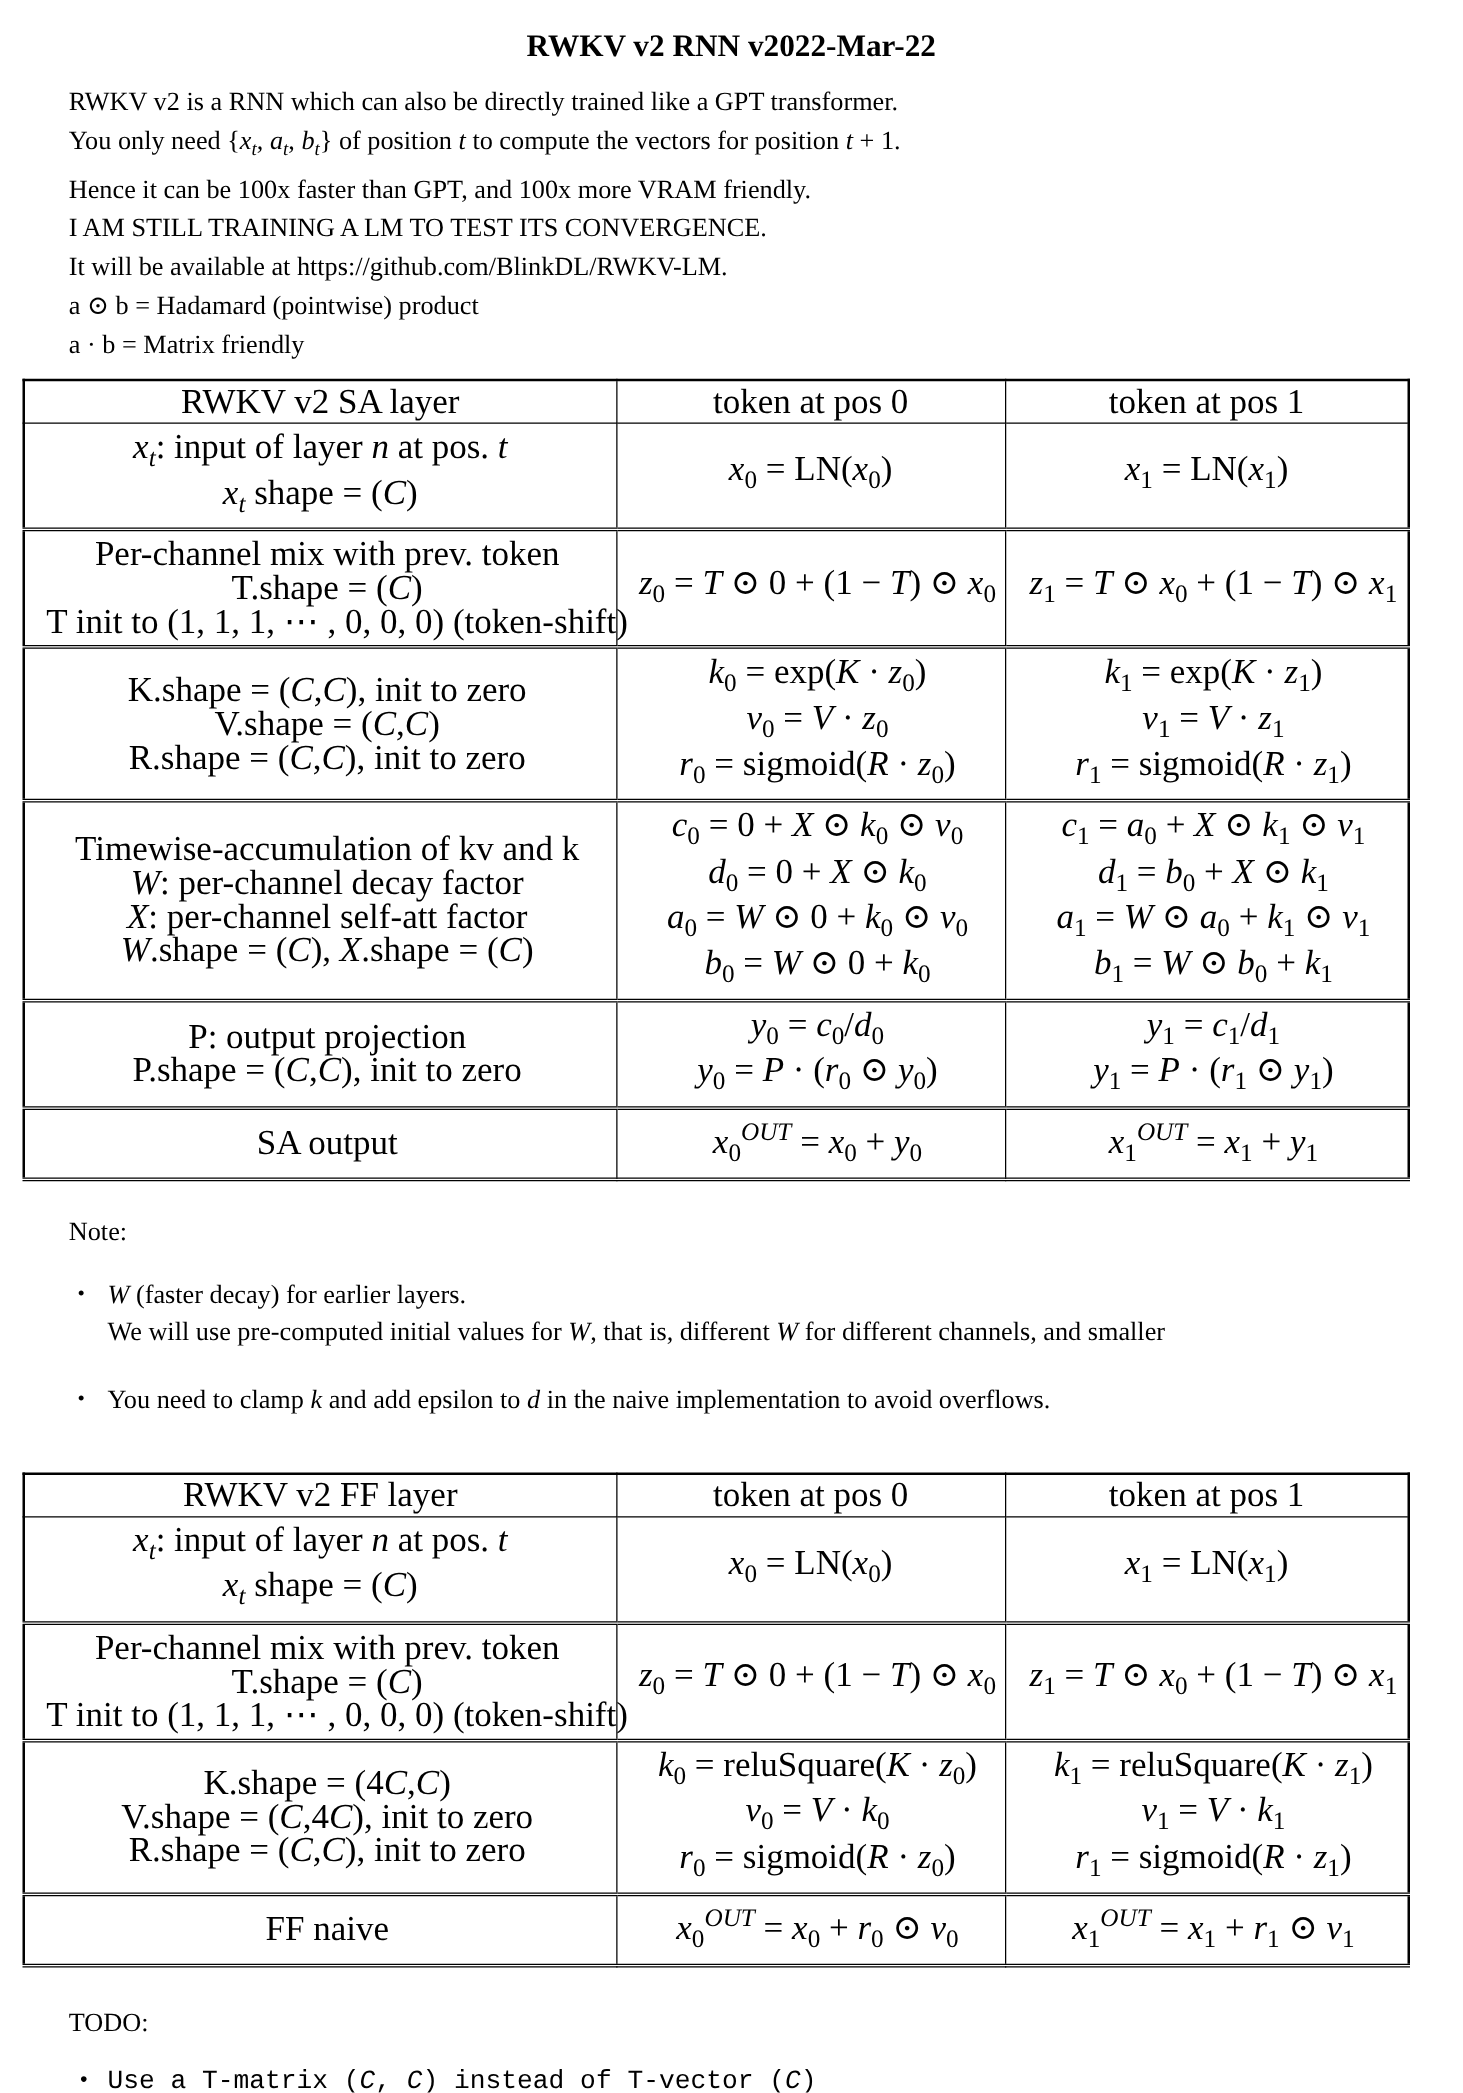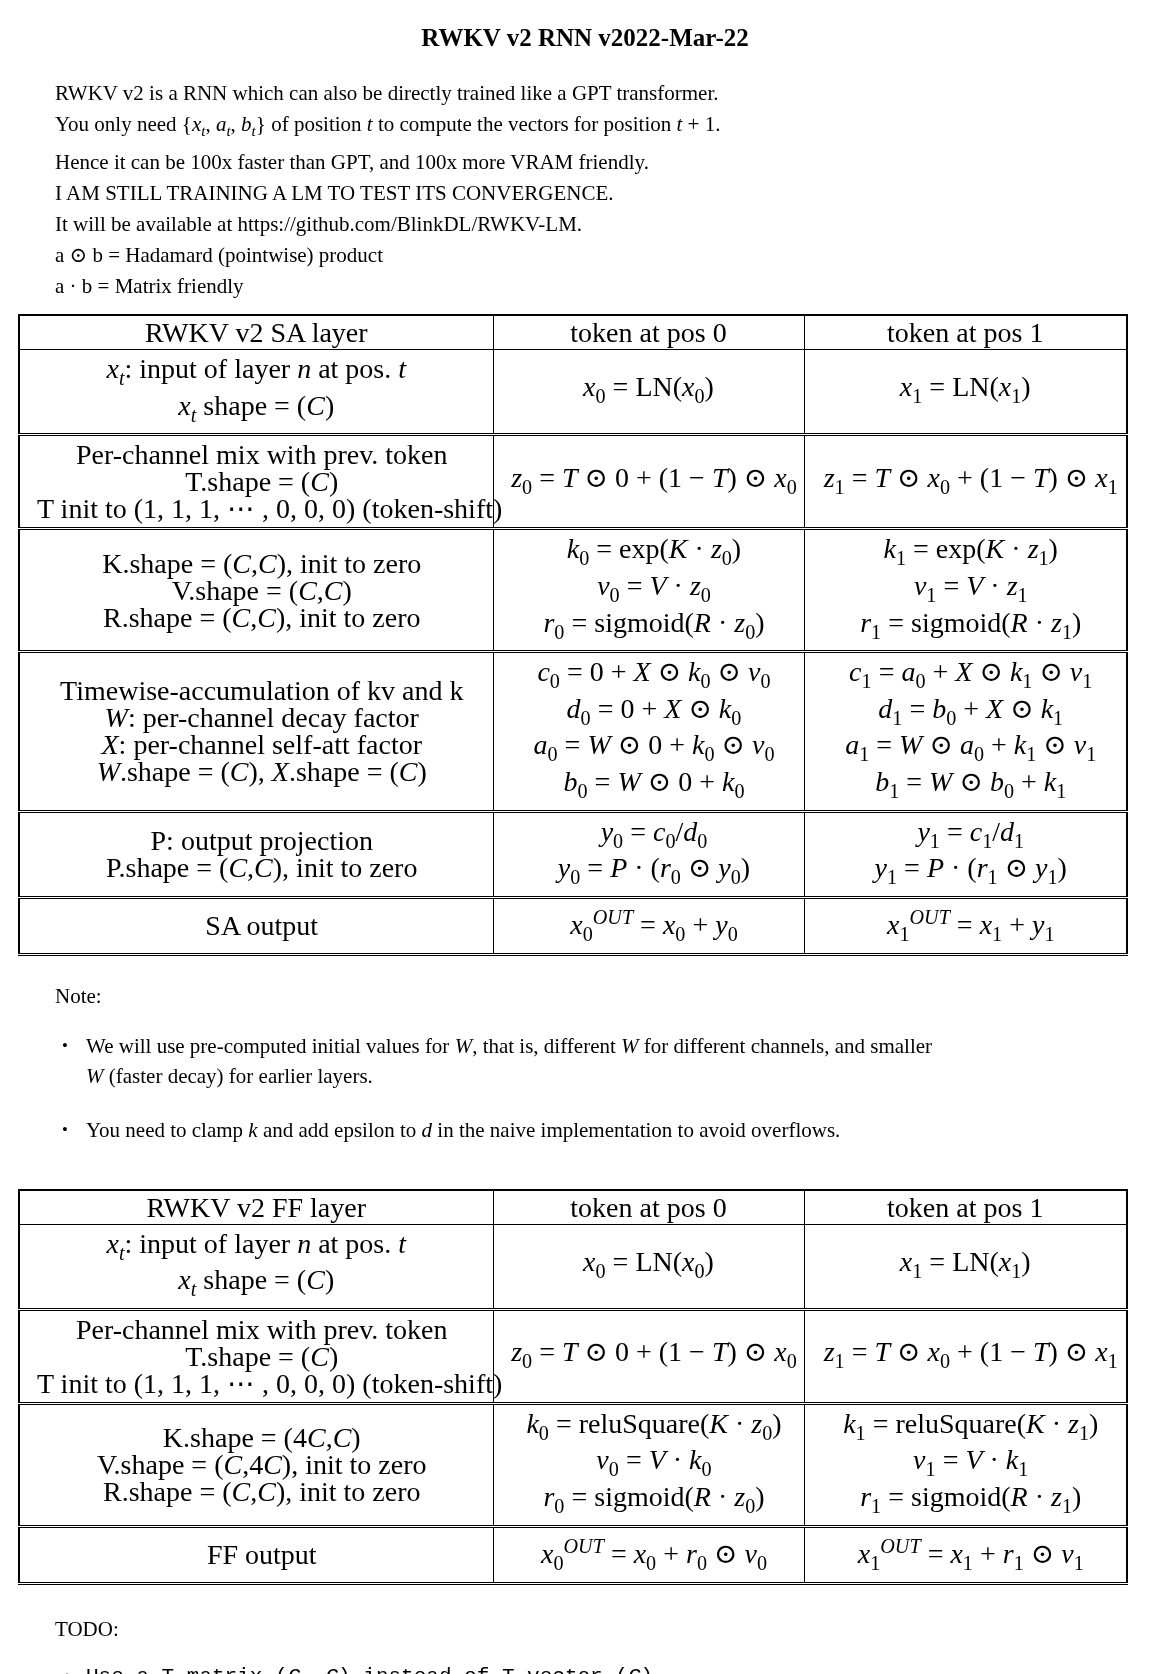--- a/index.html
+++ b/index.html
@@ -14,21 +14,21 @@
     overflow: hidden;
     font-family: "Liberation Serif", "DejaVu Serif", "DejaVu Sans", serif;
     font-size: 21px;
   }
   .page { padding-top: 24px; }
 
   .doc-title {
     text-align: center;
     font-size: 25px;
     font-weight: bold;
-    margin: 0 0 26px 0;
+    margin: 0 0 14px 0;
   }
 
   .intro {
     margin-left: 55px;
     margin-right: 20px;
     line-height: 31px;
   }
   .intro .line { white-space: nowrap; }
 
   table.eq-table {
@@ -206,22 +206,22 @@
       <td class="math">
         <div class="fline"><i>x</i><sub>1</sub><sup><i>OUT</i></sup> = <i>x</i><sub>1</sub> + <i>y</i><sub>1</sub></div>
       </td>
     </tr>
   </tbody>
     </table>
 
   <div class="sect-label">Note:</div>
   <ul class="bullets">
     <li>
+      <div class="bl"><i>W</i> (faster decay) for earlier layers.</div>
       <div class="bl">We will use pre-computed initial values for <i>W</i>, that is, different <i>W</i> for different channels, and smaller</div>
-      <div class="bl"><i>W</i> (faster decay) for earlier layers.</div>
     </li>
     <li>
       <div class="bl">You need to clamp <i>k</i> and add epsilon to <i>d</i> in the naive implementation to avoid overflows.</div>
     </li>
   </ul>
 
   <table class="eq-table ff-table">
     <colgroup>
         <col class="c-desc">
         <col class="c-pos0">
@@ -270,21 +270,21 @@
         <div class="fline"><i>r</i><sub>0</sub> = sigmoid(<i>R</i> · <i>z</i><sub>0</sub>)</div>
       </td>
       <td class="math">
         <div class="fline"><i>k</i><sub>1</sub> = reluSquare(<i>K</i> · <i>z</i><sub>1</sub>)</div>
         <div class="fline"><i>v</i><sub>1</sub> = <i>V</i> · <i>k</i><sub>1</sub></div>
         <div class="fline"><i>r</i><sub>1</sub> = sigmoid(<i>R</i> · <i>z</i><sub>1</sub>)</div>
       </td>
     </tr>
     <tr class="body">
       <td class="desc">
-        <div class="dline">FF output</div>
+        <div class="dline">FF naive</div>
       </td>
       <td class="math">
         <div class="fline"><i>x</i><sub>0</sub><sup><i>OUT</i></sup> = <i>x</i><sub>0</sub> + <i>r</i><sub>0</sub> ⊙ <i>v</i><sub>0</sub></div>
       </td>
       <td class="math">
         <div class="fline"><i>x</i><sub>1</sub><sup><i>OUT</i></sup> = <i>x</i><sub>1</sub> + <i>r</i><sub>1</sub> ⊙ <i>v</i><sub>1</sub></div>
       </td>
     </tr>
   </tbody>
     </table>

